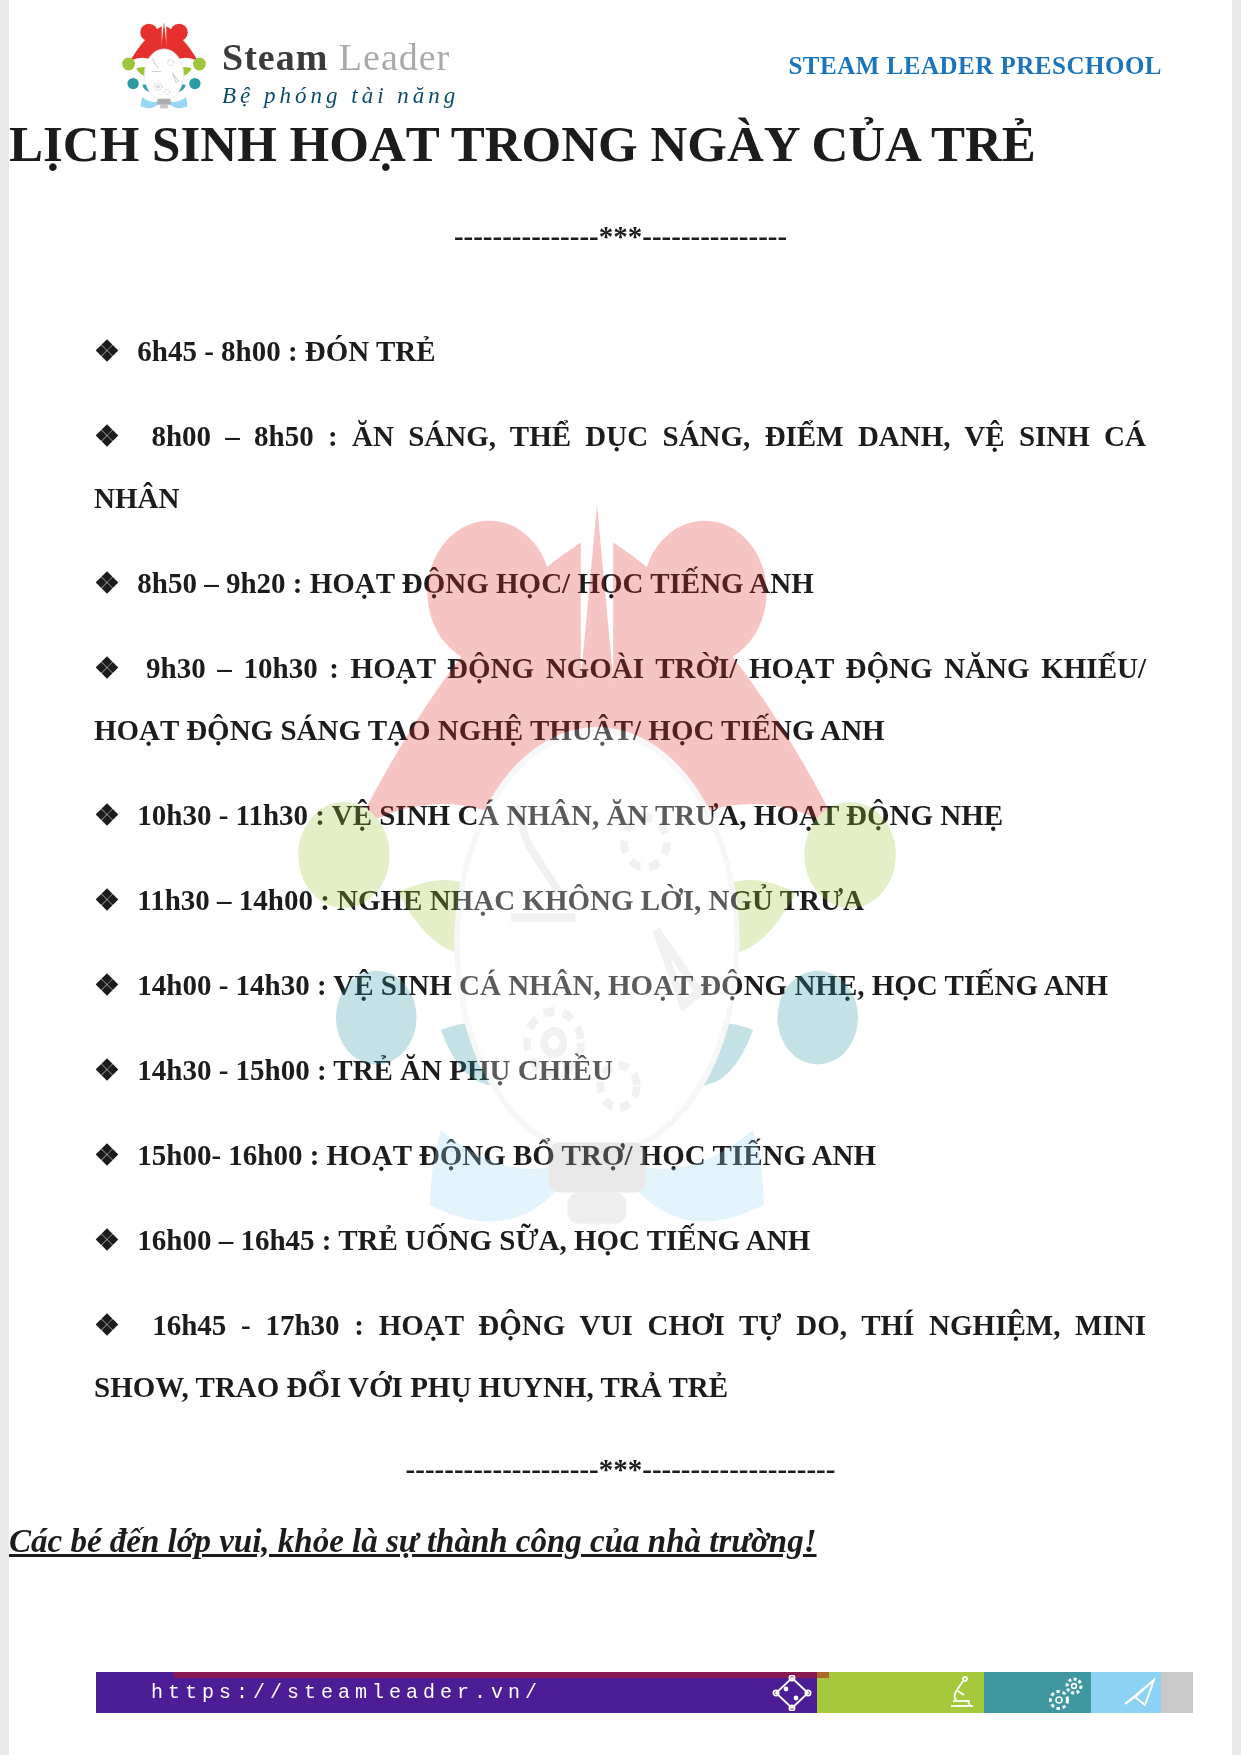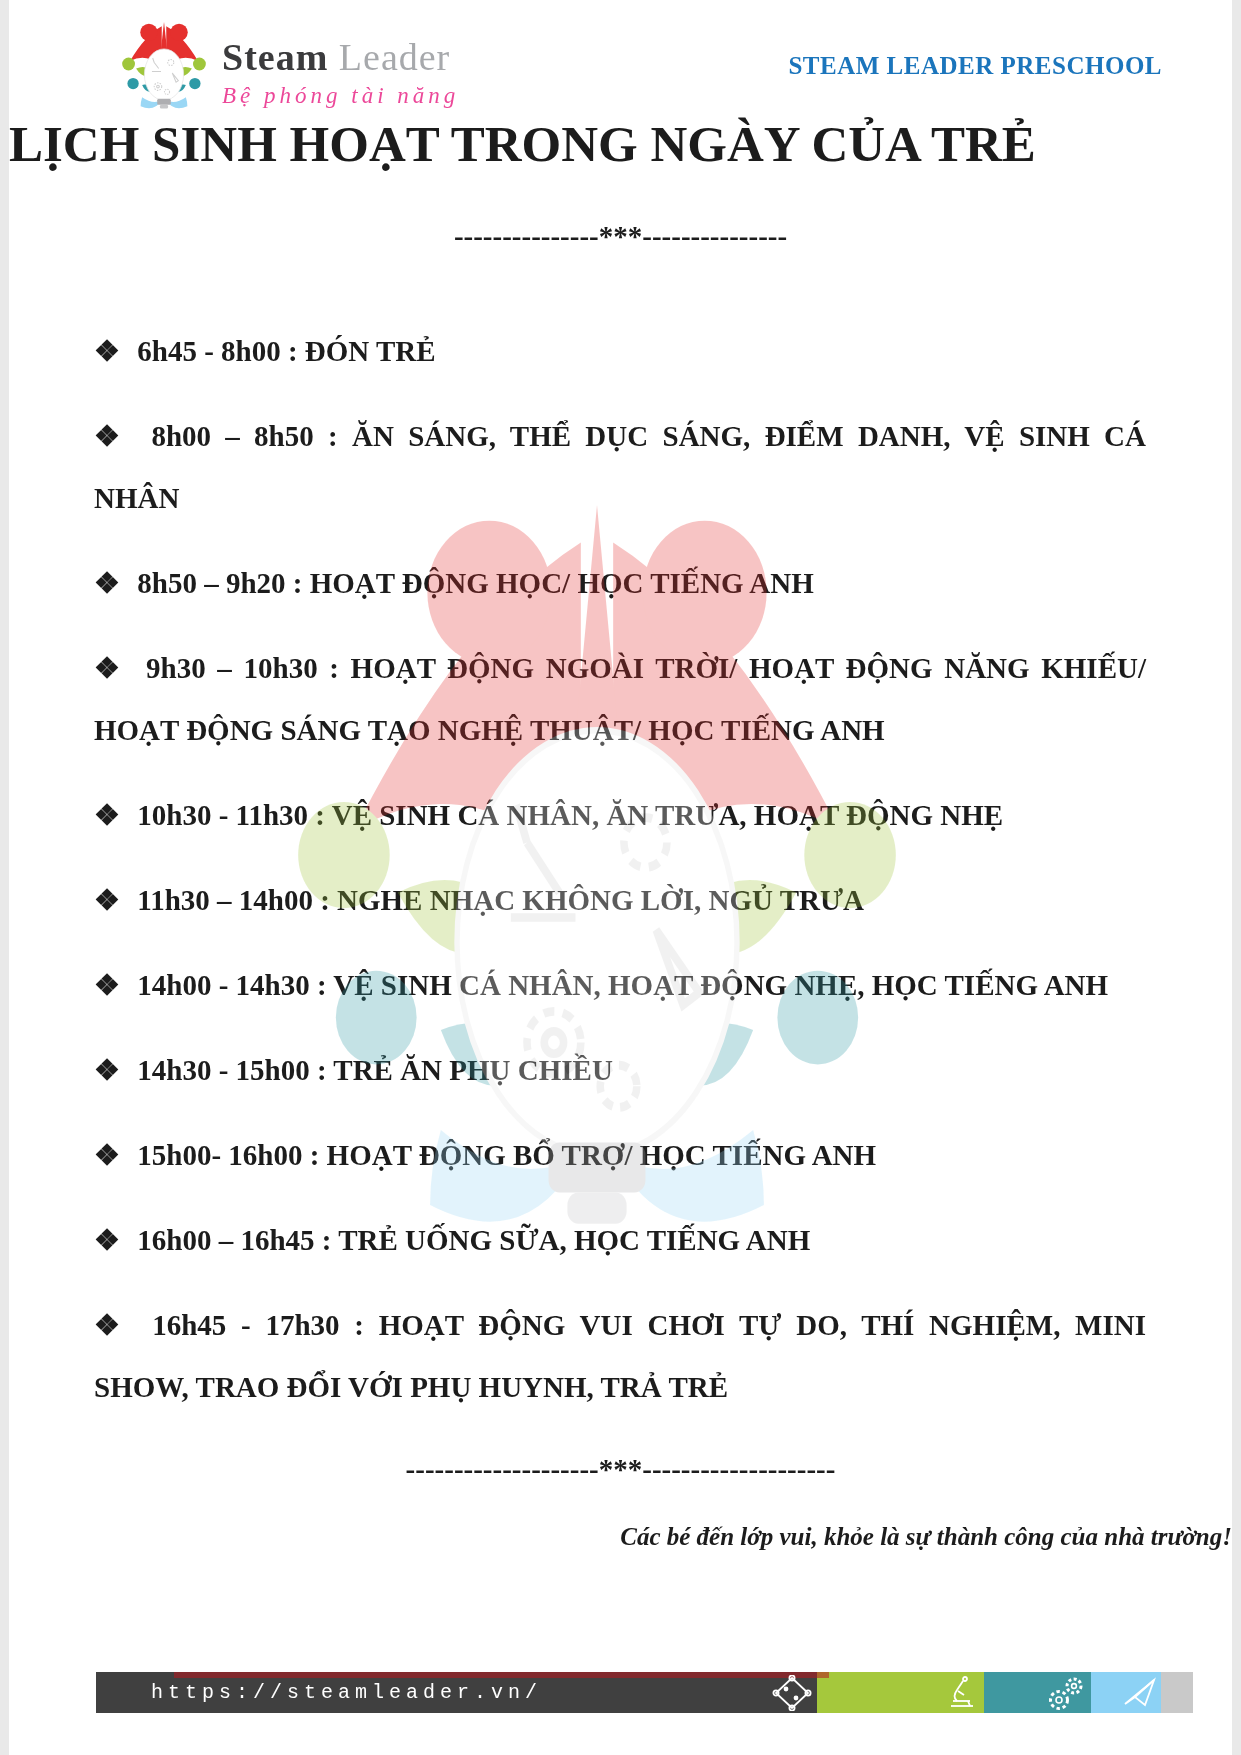--- a/index.html
+++ b/index.html
@@ -12,35 +12,35 @@
   
   .watermark { position:absolute; left:238px; top:455px; width:700px; height:800px;
                opacity:0.28; pointer-events:none; }
 
   
   .logo-mark { position:absolute; left:106px; top:14px; width:98px; height:100px; }
   .brand { position:absolute; left:213px; top:38px; line-height:1; }
   .brand-line { font-size:38px; font-weight:bold; letter-spacing:1px; }
   .brand-steam { color:#3b3b3d; }
   .brand-leader { color:#a7a9ac; font-weight:normal; }
-  .brand-tagline { margin-top:8px; font-size:23px; font-style:italic; color:#ec4899; letter-spacing:4px; }
+  .brand-tagline { margin-top:8px; font-size:23px; font-style:italic; color:#0c4a6e; letter-spacing:4px; }
   .school-name { position:absolute; top:52px; right:70px; font-size:25px; font-weight:bold;
                  color:#1b75bc; letter-spacing:0.5px;text-align:right; }
 
   
   .title { padding-top:115px; font-size:51px; font-weight:bold; }
   .divider { text-align:center; font-size:29px; font-weight:bold; line-height:35px; }
   .divider-top { margin-top:46px; }
   .schedule { margin:66px 86px 0 85px;font-weight:bold; }
   .item { font-size:29px; line-height:62px; margin-bottom:23px; text-align:left; }
   .item .line.stretch { text-align:justify; text-align-last:justify; }
   .item .line.cont { text-align:left; }
   .bullet { padding-right:10px; }
   .divider-bottom { margin-top:34px; }
-  .closing { margin-top:36px; text-align:right; font-size:25px; font-weight:bold; font-style:italic; }
+  .closing { margin-top:36px; text-align:left; font-size:33px; font-weight:bold; font-style:italic;text-decoration:underline; }
 
   
   .footer-bar { position:absolute; left:87px; top:1672px; width:1097px; height:41px; display:flex; }
   .footer-bar::before { content:""; position:absolute; left:78px; top:0; width:655px; height:6px;
                         background:#b8161d; opacity:0.55; z-index:2; }
   .seg { position:relative; height:41px; }
   .seg-red   { width:721px; }
   .seg-green { width:167px; }
   .seg-teal  { width:107px; }
   .seg-blue  { width:70px;  }
@@ -148,21 +148,21 @@
       <div class="item">
         <div class="line stretch"><span class="bullet">❖</span> <span>16h45 - 17h30 : HOẠT ĐỘNG VUI CHƠI TỰ DO, THÍ NGHIỆM, MINI</span></div>
         <div class="line cont"><span>SHOW, TRAO ĐỔI VỚI PHỤ HUYNH, TRẢ TRẺ</span></div>
       </div>
     </div>
 
   <div class="divider divider-bottom">--------------------***--------------------</div>
   <div class="closing">Các bé đến lớp vui, khỏe là sự thành công của nhà trường!</div>
 
   <div class="footer-bar">
-    <div class="seg seg-red" style="background: #404040;">
+    <div class="seg seg-red" style="background: #4c1d95;">
       <span class="footer-url">https://steamleader.vn/</span>
       <svg class="seg-icon" width="42" height="36" viewBox="0 0 42 36">
         <g stroke="#ffffff" stroke-width="1.8" fill="none">
           <path d="M21,3 L37,18 L21,33 L5,18 Z"></path>
           <circle cx="21" cy="3" r="2.6"></circle>
             <circle cx="37" cy="18" r="2.6"></circle>
           <circle cx="21" cy="33" r="2.6"></circle>
             <circle cx="5" cy="18" r="2.6"></circle>
         </g>
         <circle cx="15" cy="14" r="2.4" fill="#ffffff"></circle>

